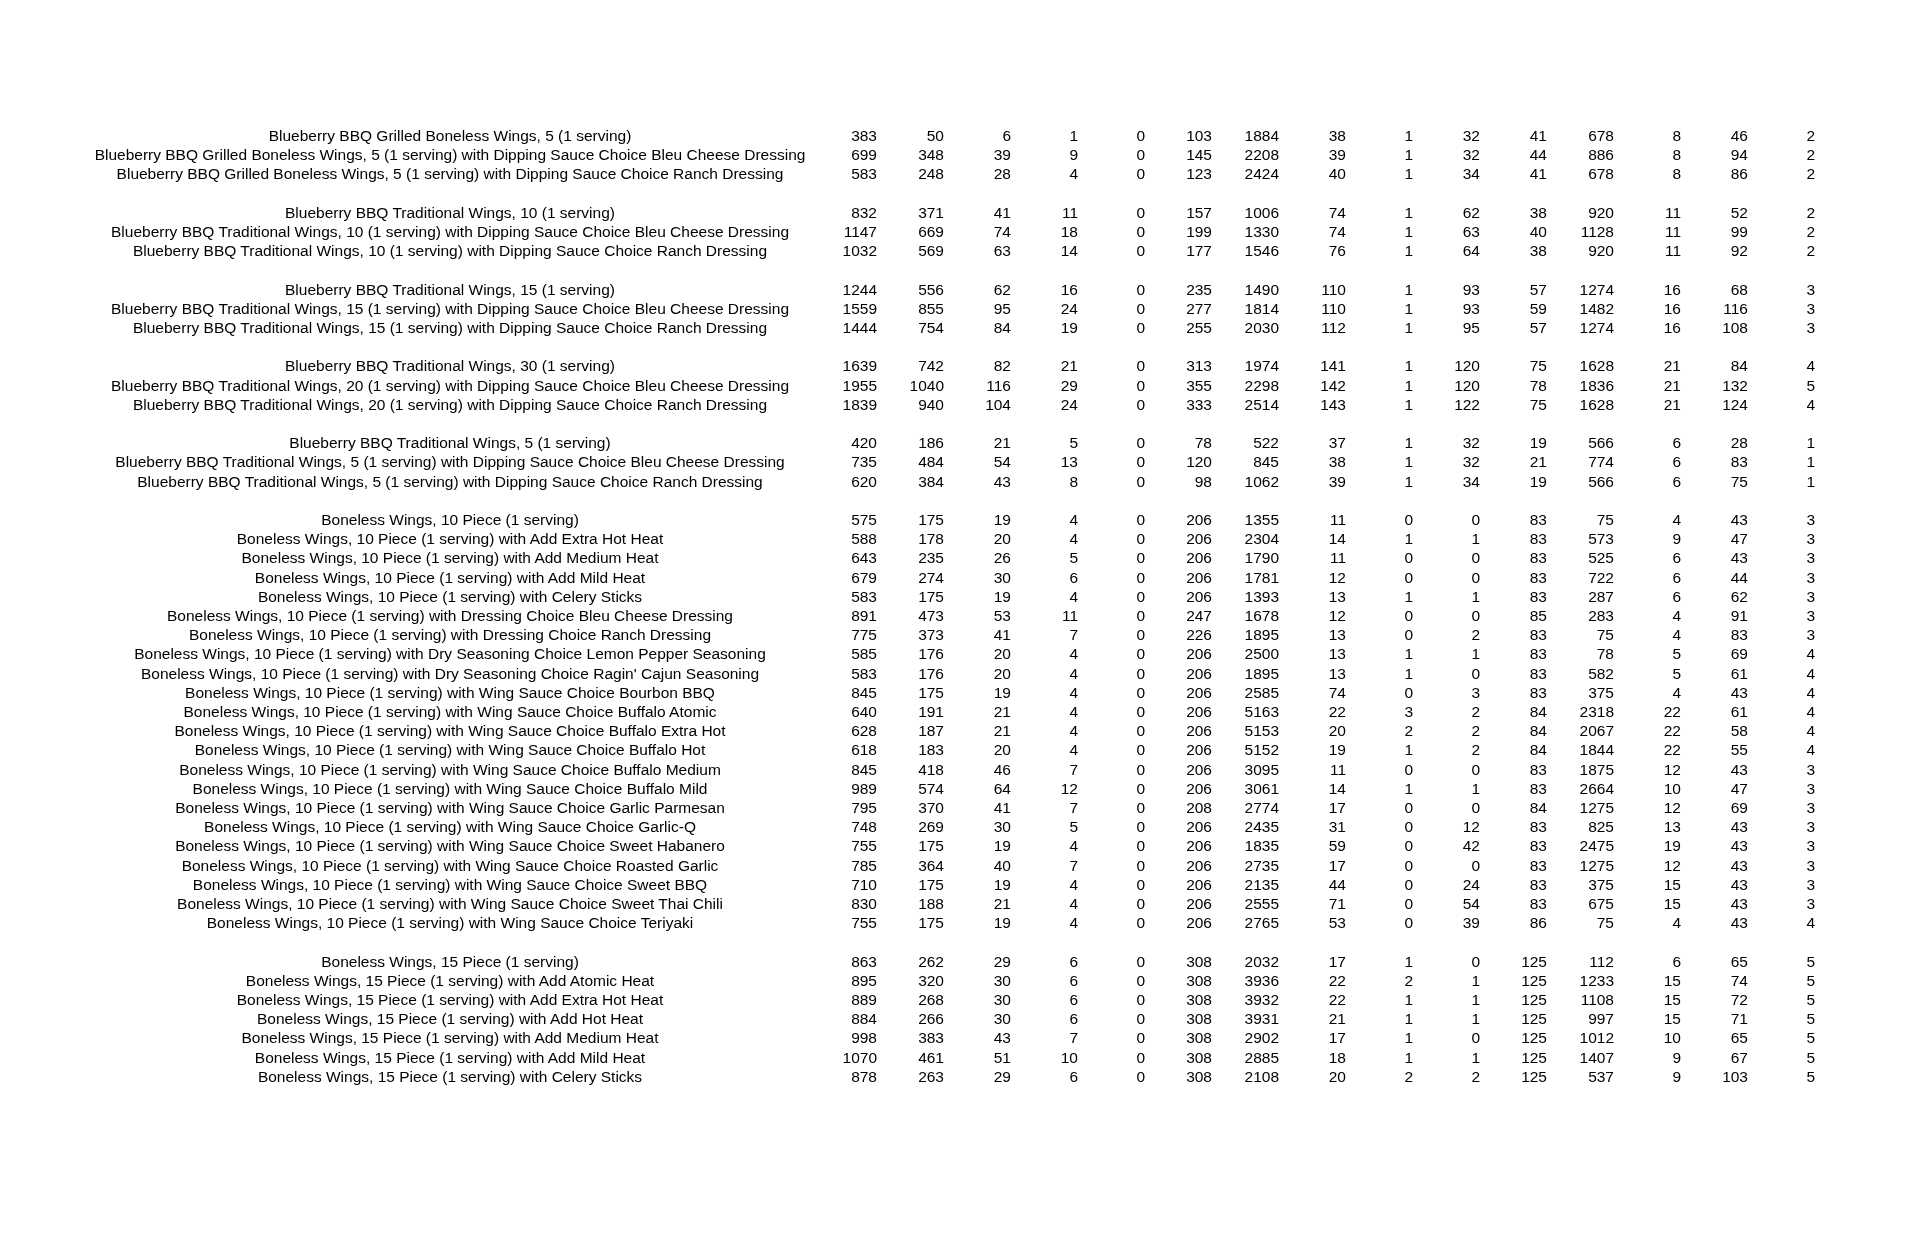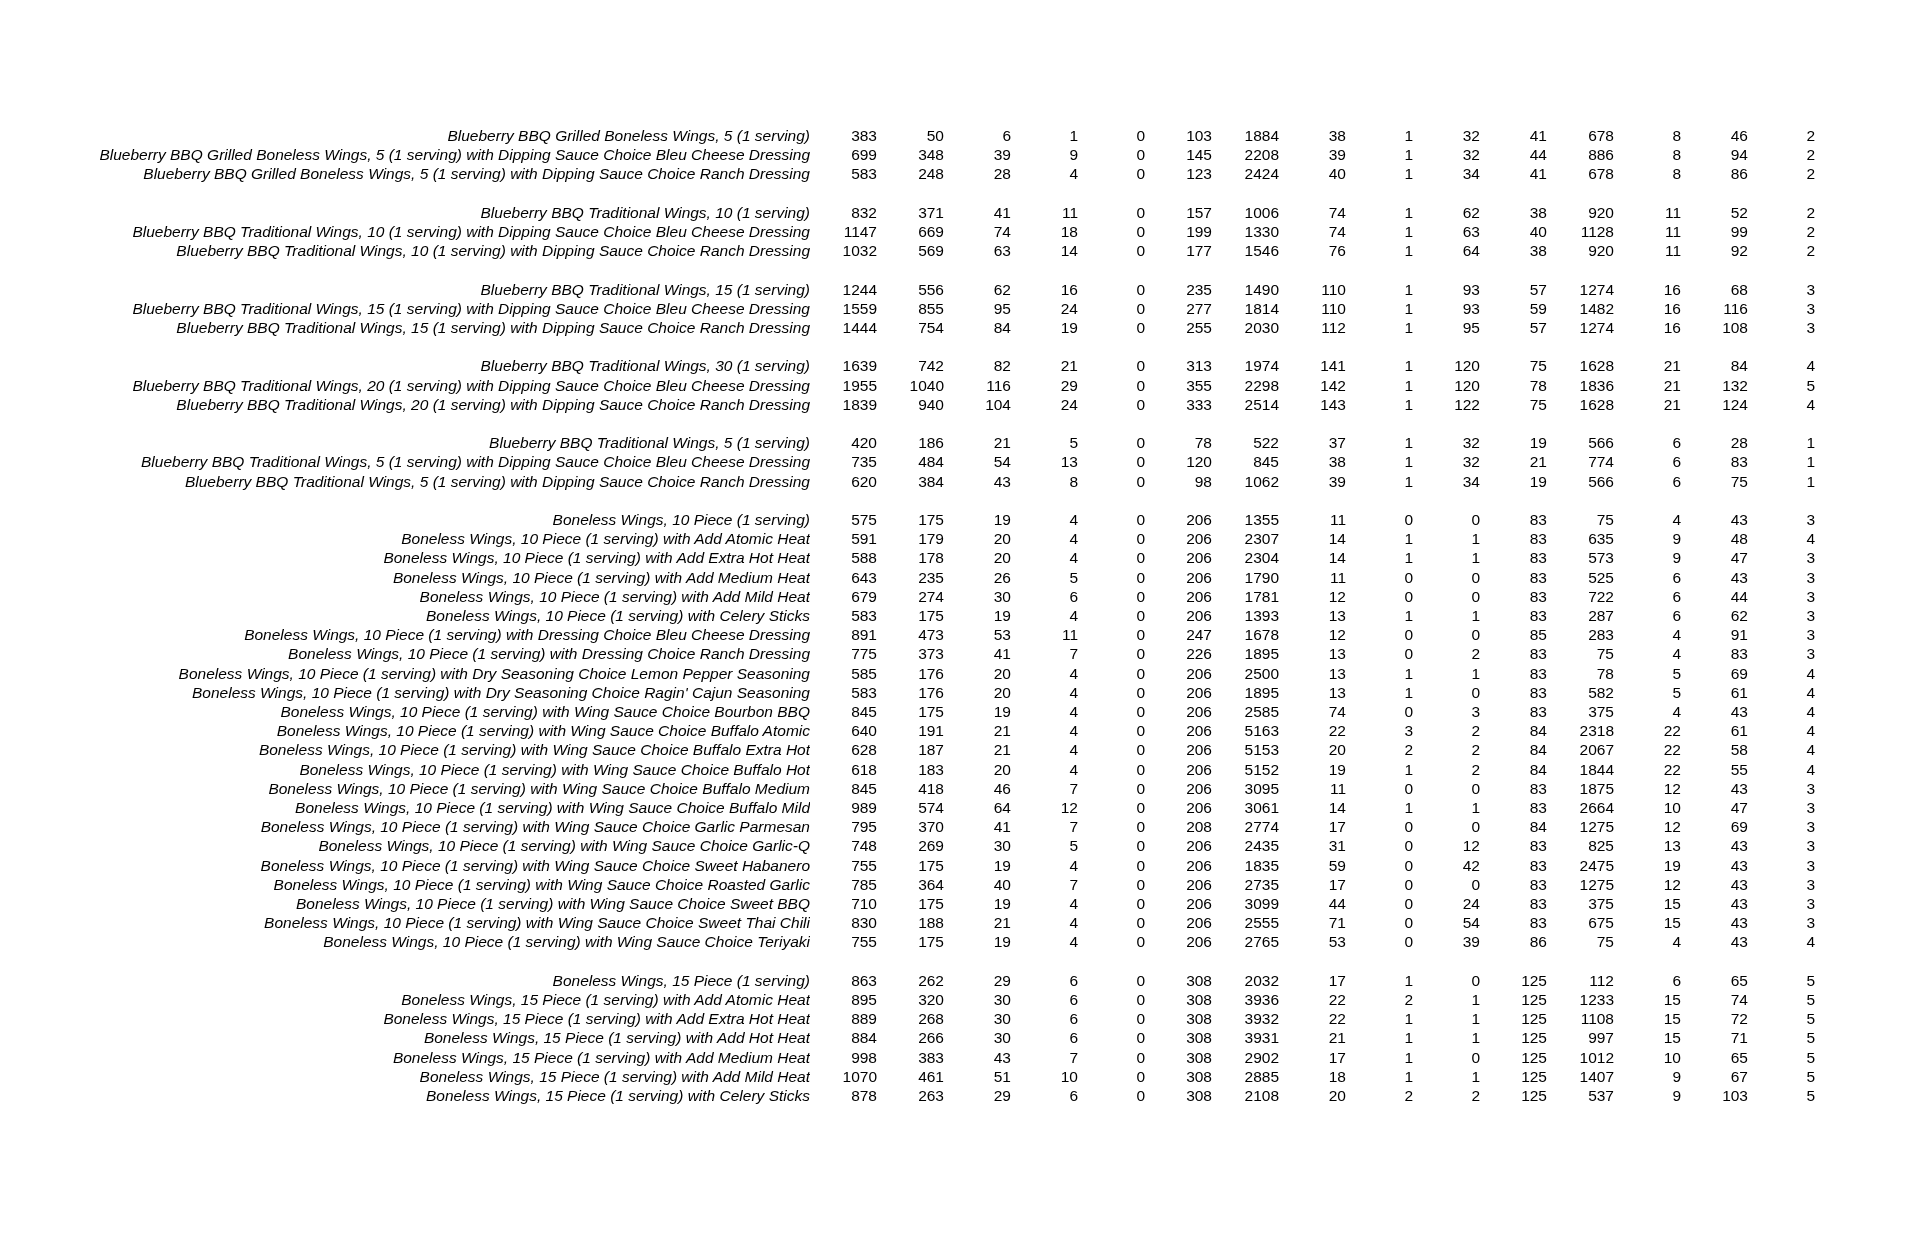--- a/index.html
+++ b/index.html
@@ -27,21 +27,21 @@
     font-size: 15.5px;
     line-height: 19.2px;
     height: 19.2px;
     padding: 0;
     margin: 0;
     white-space: nowrap;
     overflow: hidden;
     color: #000000;
     font-family: "Liberation Sans", sans-serif;
   }
-  td.name { text-align: right; font-style: italic; }
+  td.name { text-align: center; }
   td.num  { text-align: right; }
   tr.spacer td { height: 19.2px; }
   col.c-name { width: 720px; }
   col.c-num  { width: 67px; }
 </style>
 </head>
 <body>
 
 <div class="sheet">
   <table class="nutrition">
@@ -361,38 +361,20 @@
           <td class="num">11</td>
           <td class="num">0</td>
           <td class="num">0</td>
           <td class="num">83</td>
           <td class="num">75</td>
           <td class="num">4</td>
           <td class="num">43</td>
           <td class="num">3</td>
         </tr>
         <tr>
-          <td class="name">Boneless Wings, 10 Piece (1 serving) with Add Atomic Heat</td>
-          <td class="num">591</td>
-          <td class="num">179</td>
-          <td class="num">20</td>
-          <td class="num">4</td>
-          <td class="num">0</td>
-          <td class="num">206</td>
-          <td class="num">2307</td>
-          <td class="num">14</td>
-          <td class="num">1</td>
-          <td class="num">1</td>
-          <td class="num">83</td>
-          <td class="num">635</td>
-          <td class="num">9</td>
-          <td class="num">48</td>
-          <td class="num">4</td>
-        </tr>
-        <tr>
           <td class="name">Boneless Wings, 10 Piece (1 serving) with Add Extra Hot Heat</td>
           <td class="num">588</td>
           <td class="num">178</td>
           <td class="num">20</td>
           <td class="num">4</td>
           <td class="num">0</td>
           <td class="num">206</td>
           <td class="num">2304</td>
           <td class="num">14</td>
           <td class="num">1</td>
@@ -710,21 +692,21 @@
           <td class="num">3</td>
         </tr>
         <tr>
           <td class="name">Boneless Wings, 10 Piece (1 serving) with Wing Sauce Choice Sweet BBQ</td>
           <td class="num">710</td>
           <td class="num">175</td>
           <td class="num">19</td>
           <td class="num">4</td>
           <td class="num">0</td>
           <td class="num">206</td>
-          <td class="num">3099</td>
+          <td class="num">2135</td>
           <td class="num">44</td>
           <td class="num">0</td>
           <td class="num">24</td>
           <td class="num">83</td>
           <td class="num">375</td>
           <td class="num">15</td>
           <td class="num">43</td>
           <td class="num">3</td>
         </tr>
         <tr>

